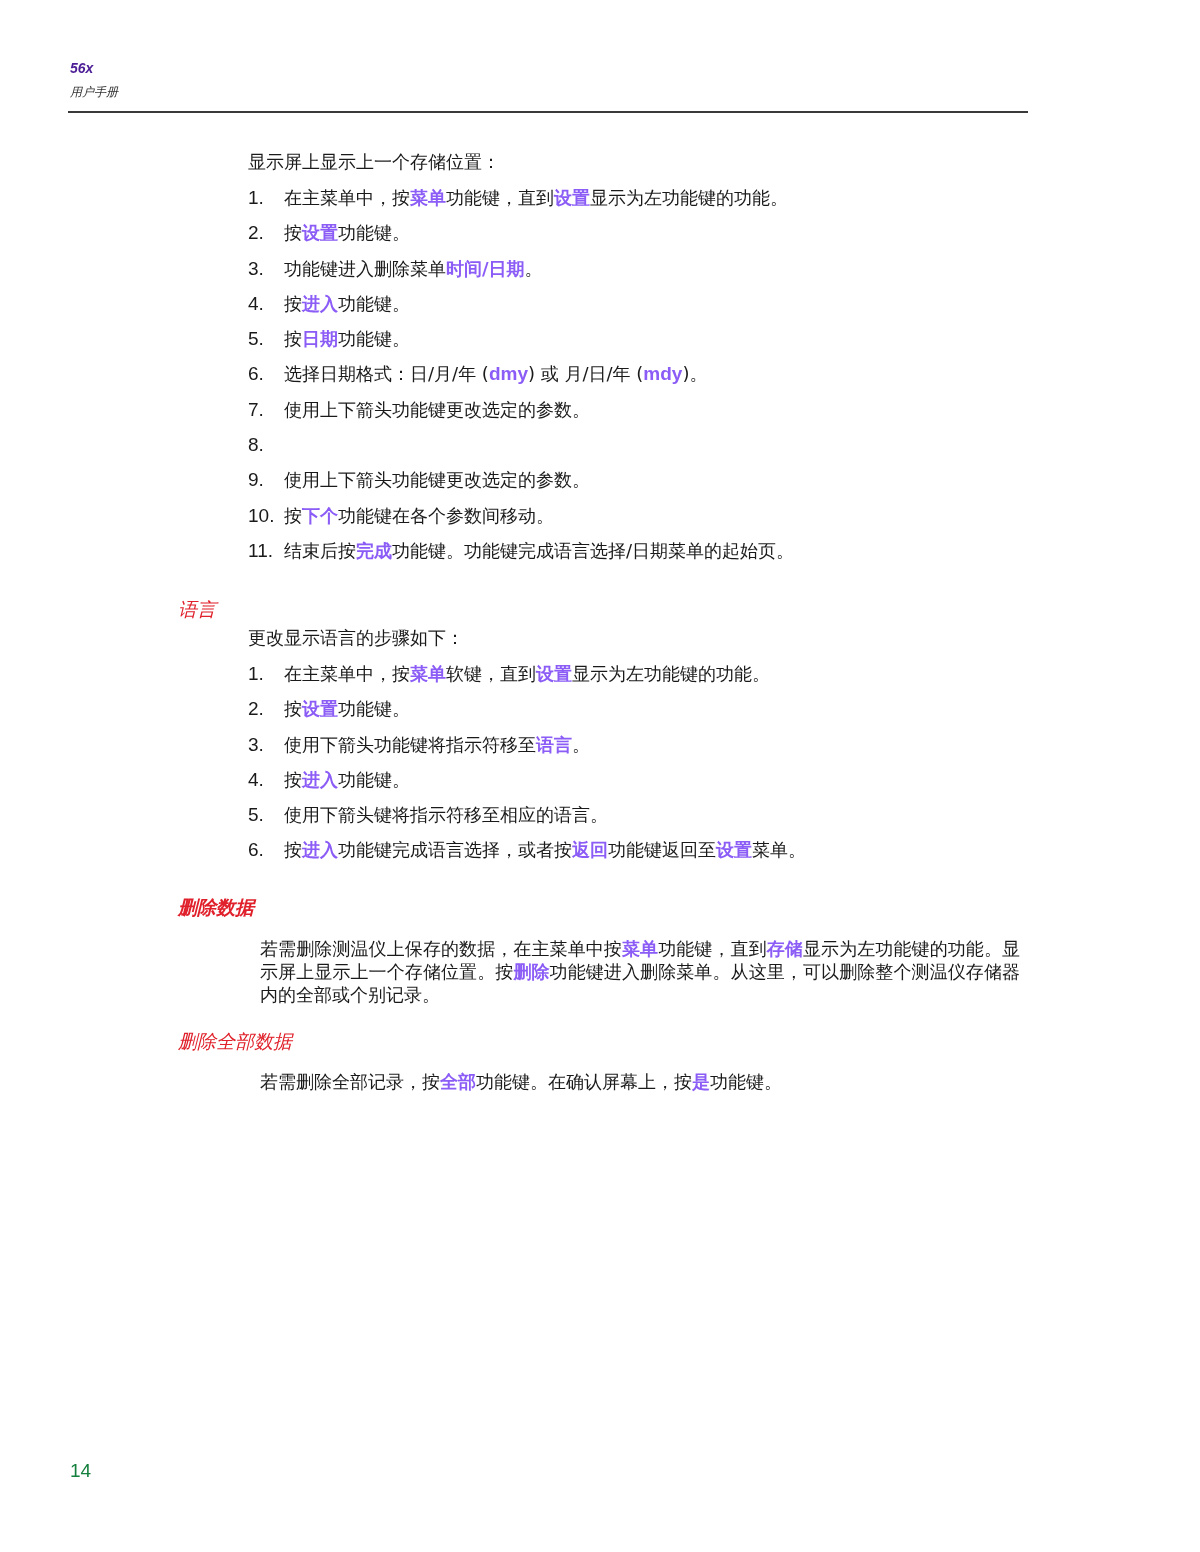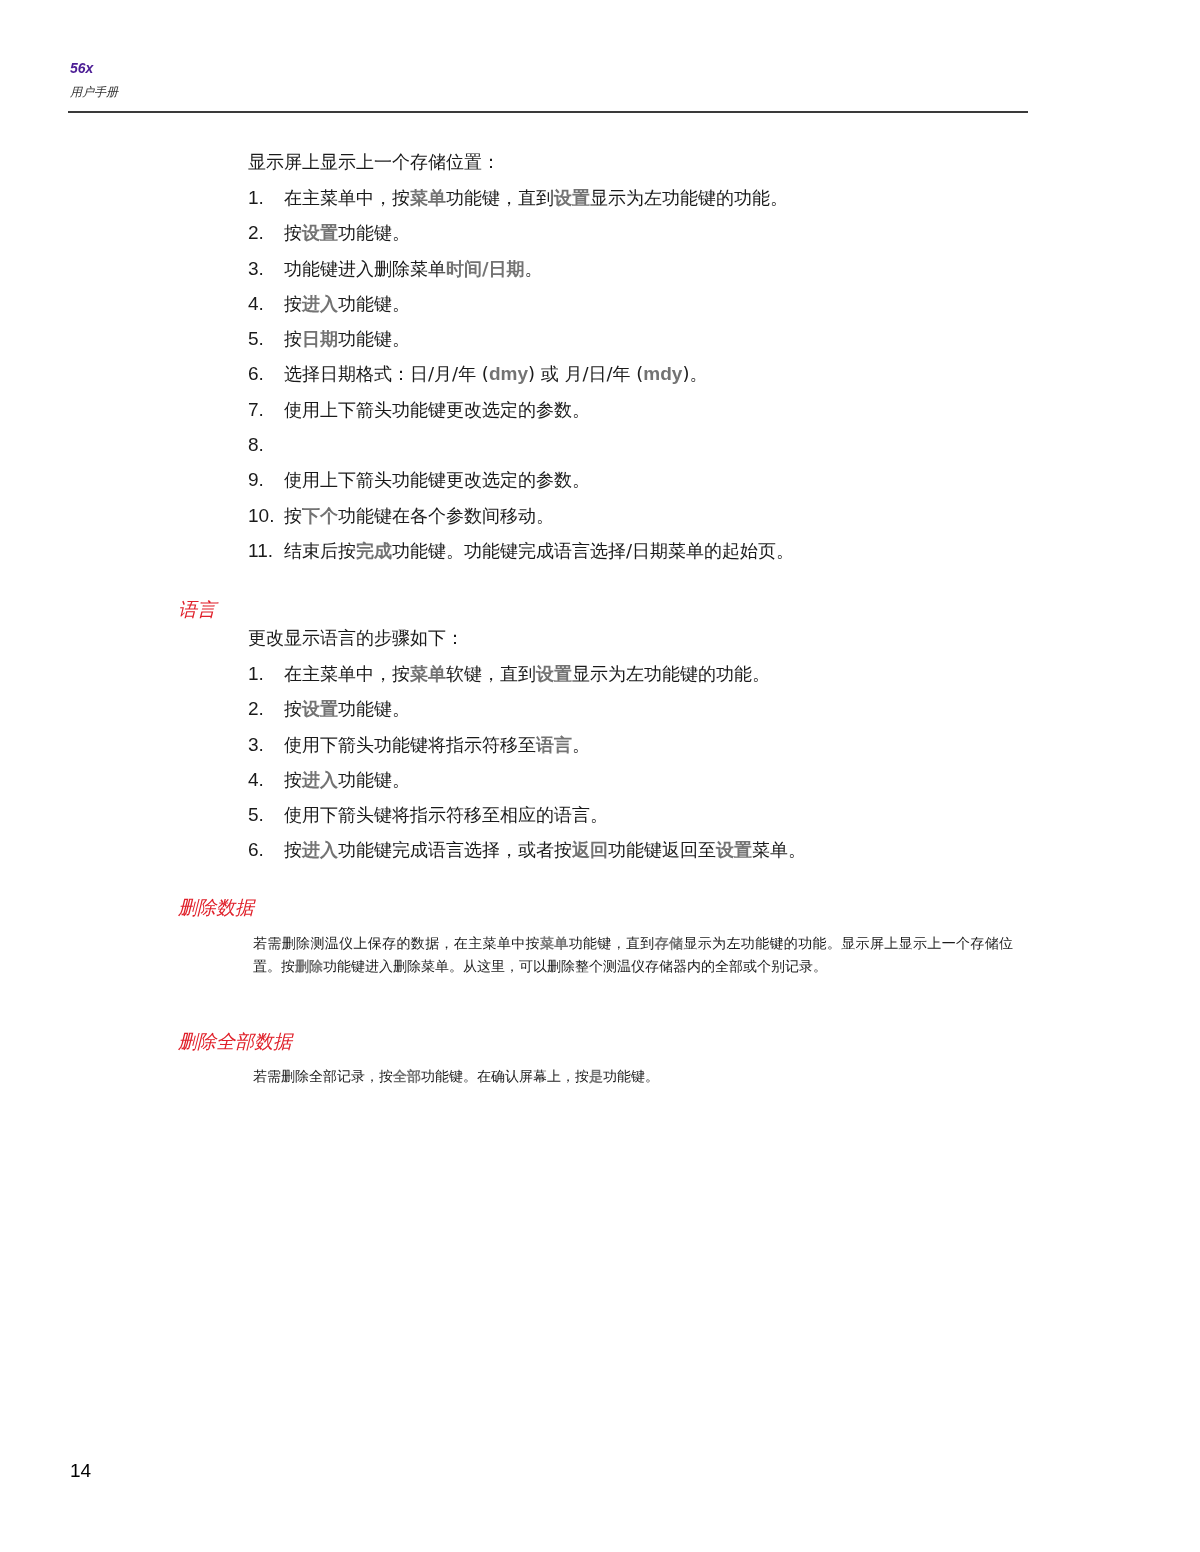--- a/index.html
+++ b/index.html
@@ -66,56 +66,57 @@
       line-height: 22px;
     }
     .step-num {
       font-family: "Liberation Sans", sans-serif;
       font-size: 19px;
       width: 36px;
       flex: 0 0 36px;
     }
     .step-text b, .para b {
       font-weight: bold;
-      color: #737373;
+      color: #8b5cf6;
     }
     .latin {
       font-family: "Liberation Sans", sans-serif;
       font-size: 19px;
     }
     .section-heading {
       position: absolute;
       left: 178px;
       margin: 0;
       font-size: 19px;
       font-style: italic;
       font-weight: normal;
       color: #e0202a;
       line-height: 24px;
     }
     .section-heading.bold {
-      font-weight: normal;
+      font-weight: bold;
       text-align: right;
     }
     .para {
       position: absolute;
       left: 248px;
       width: 760px;
-      margin: 5px;
-      font-size: 14px;
+      margin: 12px;
+      font-size: 18px;
       line-height: 23px;
       text-align: justify;
+      font-family: Liberation Mono, monospace;
     }
     .page-number {
       position: absolute;
       left: 70px;
       top: 1460px;
       font-family: "Liberation Sans", sans-serif;
       font-size: 19px;
-      color: #000000;
+      color: #15803d;
       margin: 0;
     }
   </style>
 </head>
 <body>
 
 <p class="header-model">56x</p>
 <p class="header-subtitle">用户手册</p>
 <hr class="header-rule">
 

